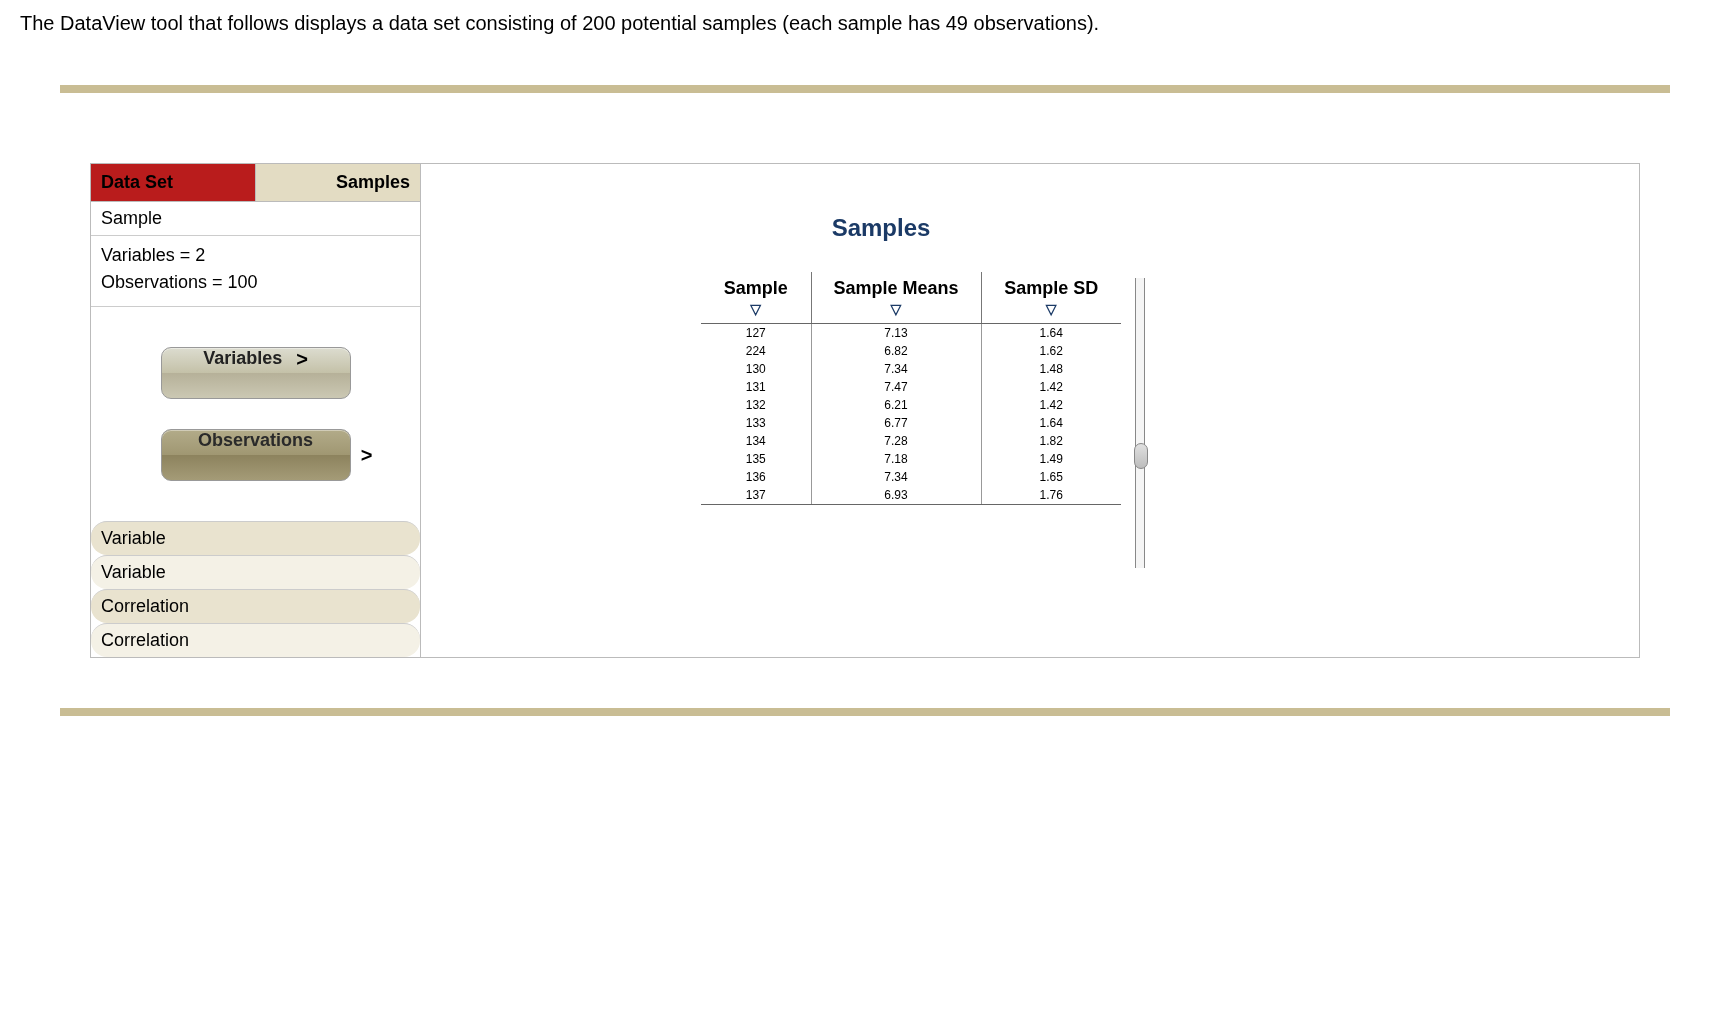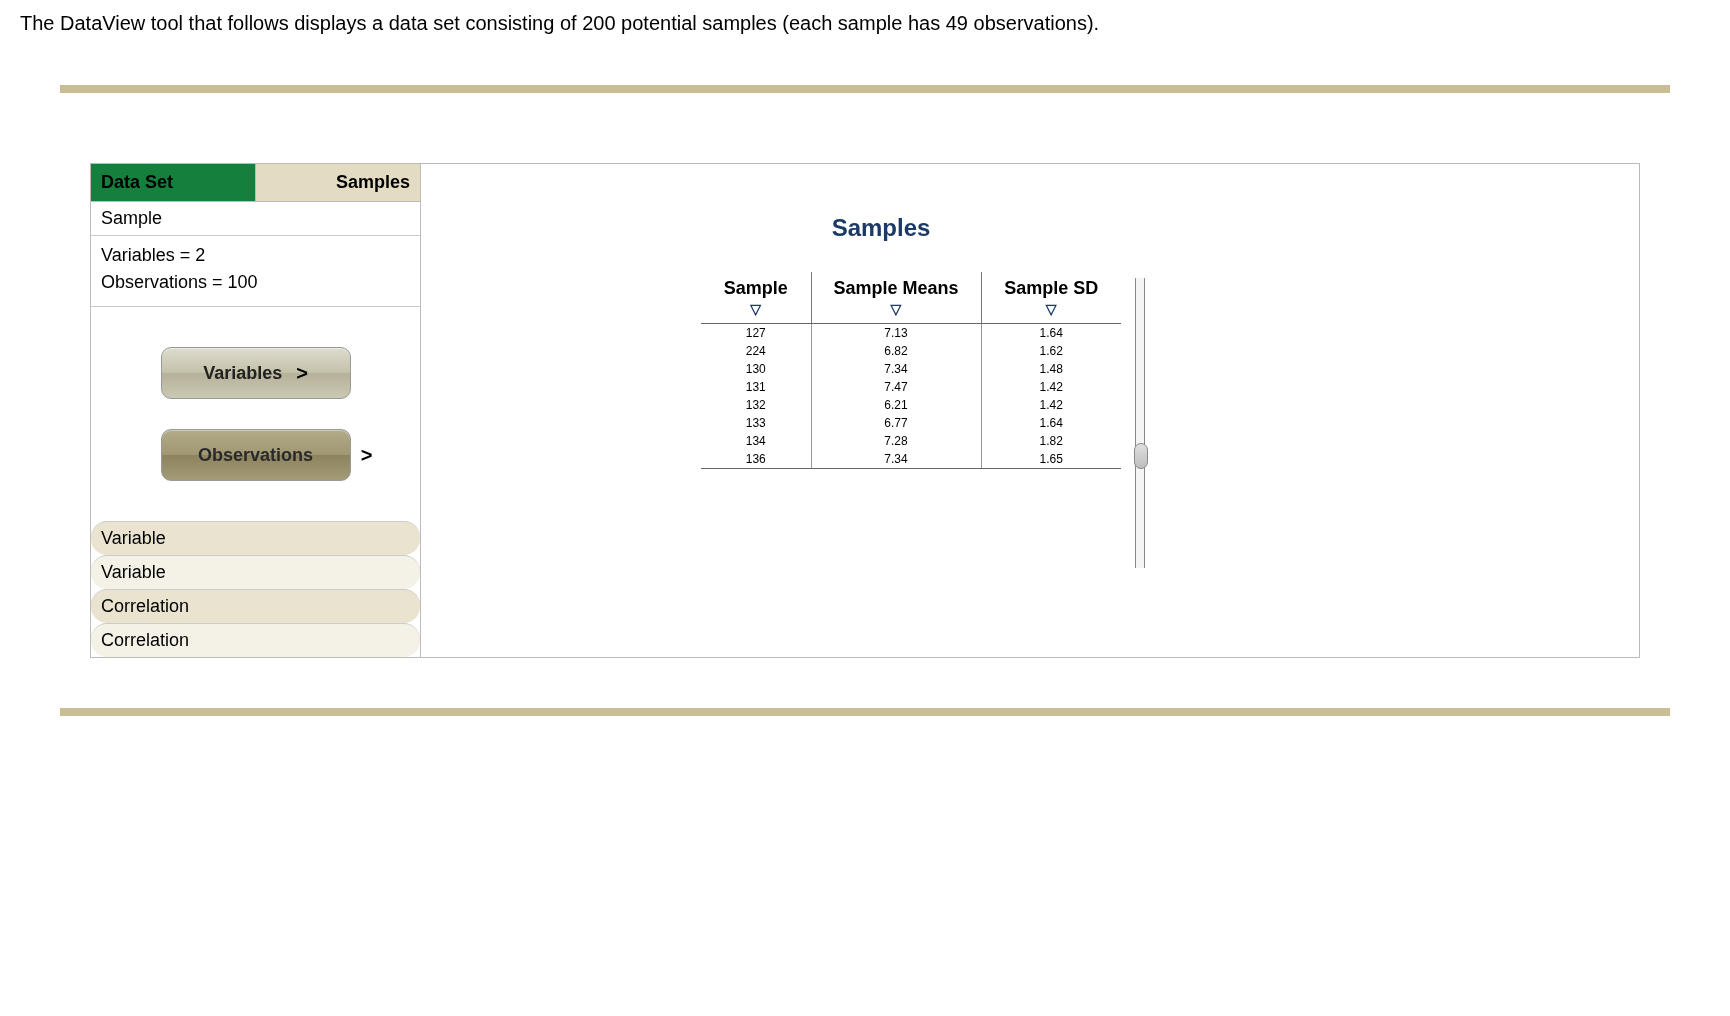--- a/index.html
+++ b/index.html
@@ -40,21 +40,21 @@
       display: flex;
       flex-direction: column;
     }
     .tab-row {
       display: flex;
       border-bottom: 1px solid #bbb;
     }
     .tab {
       flex: 1;
       padding: 8px 10px;
-      background: #15803d;
+      background: #b91c1c;
       font-weight: bold;
       font-size: 18px;
       border-right: 1px solid #bbb;
       cursor: pointer;
     }
     .tab:last-child {
       border-right: none;
       text-align: right;
     }
     .tab.active {
@@ -84,21 +84,21 @@
       position: relative;
       width: 190px;
       height: 52px;
       border-radius: 10px;
       border: 1px solid #999;
       background: linear-gradient(to bottom, #dcdccf 0%, #c4c1a8 50%, #b6b199 51%, #cbc8b3 100%);
       font-weight: bold;
       font-size: 18px;
       color: #222;
       display: flex;
-      align-items: center;
+      align-items: flex-start;
       justify-content: center;
       cursor: pointer;
       box-shadow: inset 0 1px 0 rgba(255,255,255,0.4);
     }
     .pill-btn.obs {
       background: linear-gradient(to bottom, #b2ab89 0%, #a09772 50%, #8d835e 51%, #a49b77 100%);
       color: #2a2a2a;
     }
     .pill-chevron {
       position: absolute;
@@ -306,24 +306,34 @@
               <td class="col-sample">133</td>
               <td class="col-means">6.77</td>
               <td class="col-sd">1.64</td>
             </tr>
             <tr>
               <td class="col-sample">134</td>
               <td class="col-means">7.28</td>
               <td class="col-sd">1.82</td>
             </tr>
             <tr>
+              <td class="col-sample">135</td>
+              <td class="col-means">7.18</td>
+              <td class="col-sd">1.49</td>
+            </tr>
+            <tr>
               <td class="col-sample">136</td>
               <td class="col-means">7.34</td>
               <td class="col-sd">1.65</td>
             </tr>
+            <tr>
+              <td class="col-sample">137</td>
+              <td class="col-means">6.93</td>
+              <td class="col-sd">1.76</td>
+            </tr>
           </tbody>
       </table>
 
       <div class="scrollbar">
         <div class="scroll-thumb"></div>
       </div>
     </div>
   </div>
 
 </div>

